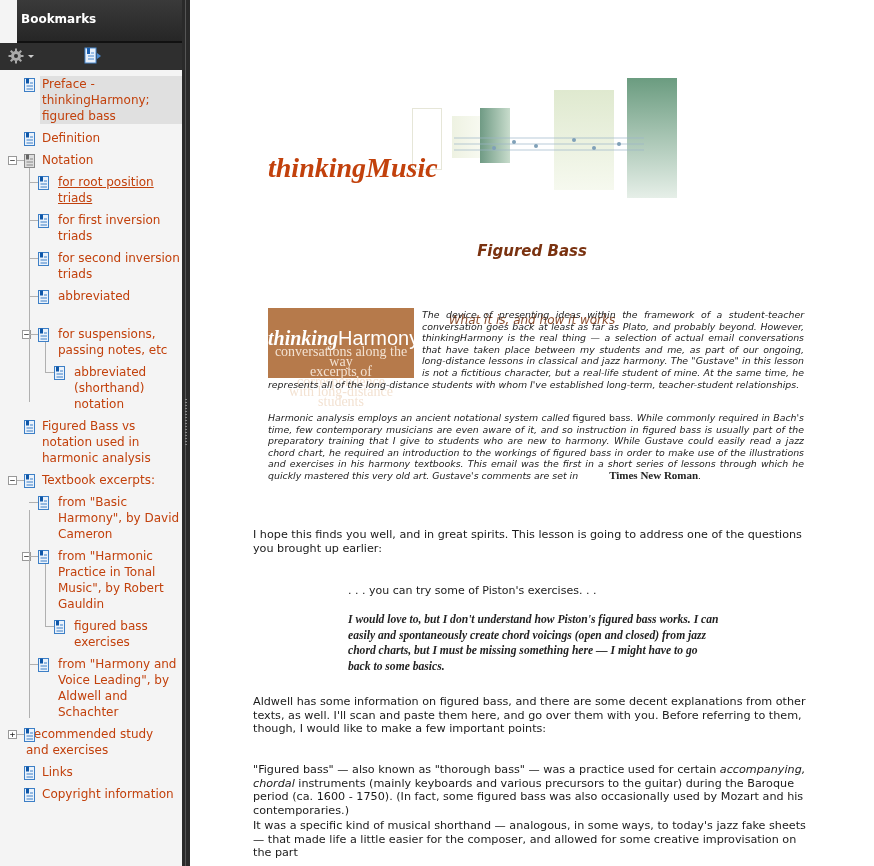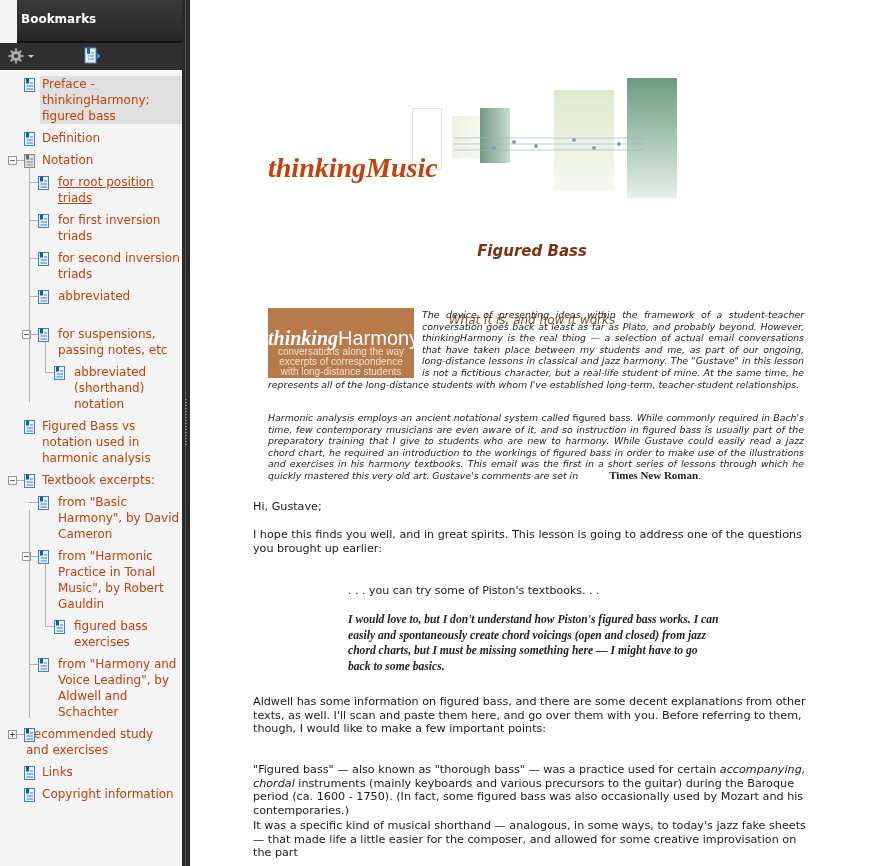--- a/index.html
+++ b/index.html
@@ -35,21 +35,21 @@
   .logo-script { position:absolute; left:14px; top:84px; font-family:"Liberation Serif", serif; font-style:italic; font-weight:bold; font-size:28px; color:#c2410c; }
   .panels { position:absolute; left:130px; top:0; width:290px; height:130px; }
   .panel { position:absolute; }
 
   .title { position:absolute; left:0; width:684px; text-align:center; top:242px; font-family:"DejaVu Sans", sans-serif; font-weight:bold; font-style:italic; font-size:15px; color:#7a3210; }
   .subtitle { position:absolute; left:0; width:684px; text-align:center; top:265px; font-family:"DejaVu Sans", sans-serif; font-style:italic; font-size:12px; color:#8a4a2a;margin-top:48px; }
 
   .badge { position:absolute; left:78px; top:308px; width:146px; height:70px; background:#b67a4b; color:#fff; text-align:center; }
   .badge .b1 { margin-top:22px; font-size:20px; font-family:"Liberation Sans", sans-serif; line-height:17px; }
   .badge .b1 i { font-family:"Liberation Serif", serif; font-weight:bold; }
-  .badge .b2 { font-size:10px; line-height:10px; color:#f3e2d2; font-family:Liberation Sans, sans-serif; }
+  .badge .b2 { font-size:14px; line-height:10px; color:#f3e2d2; font-family:Liberation Serif, serif; }
 
   .intro { position:absolute; left:78px; width:536px; font-family:"DejaVu Sans", sans-serif; font-style:italic; font-size:9.4px; line-height:11.6px; color:#222; text-align:justify; }
   .intro1 { top:309px; }
   .intro1 .float { float:left; width:154px; height:69px; }
   .intro2 { top:412px; }
   .intro2 .fb { font-style:normal; }
   .intro2 .tnr { font-family:"Liberation Serif", serif; font-style:normal; font-weight:bold; font-size:11px;margin-left:28px; }
 
   .body { position:absolute; left:63px; width:560px; font-family:"DejaVu Sans", sans-serif; font-size:11.2px; line-height:13.6px; color:#1a1a1a; }
   .greet { top:500px; }
@@ -363,22 +363,21 @@
   </div>
 
   <div class="intro intro1">
     <div class="float"></div><span>The device of presenting ideas within the framework of a student-teacher conversation goes back at least as far as Plato, and probably beyond. However, thinkingHarmony is the real thing —  a selection of actual email conversations that have taken place between my students and me, as part of our ongoing, long-distance lessons in classical and jazz harmony.  The "Gustave" in this lesson is not a fictitious character, but a real-life student of mine. At the same time, he represents all of the long-distance students with whom I've established long-term, teacher-student relationships.</span>
   </div>
 
   <div class="intro intro2">
     <span>Harmonic analysis employs an ancient notational system called </span><span class="fb">figured bass</span><span>. While commonly required in Bach's time, few contemporary musicians are even aware of it, and so instruction in figured bass is usually part of the preparatory training that I give to students who are new to harmony. While Gustave could easily read a jazz chord chart, he required an introduction to the workings of figured bass in order to make use of the illustrations and exercises in his harmony textbooks. This email was the first in a short series of lessons through which he quickly mastered this very old art. Gustave's comments are set in </span><span class="tnr">Times New Roman</span><span>.</span>
   </div>
 
-  <div class="body greet">Hi, Gustave;</div>
   <div class="body p1">I hope this finds you well, and in great spirits. This lesson is going to address one of the questions you brought up earlier:</div>
-  <div class="quote1">. . . you can try some of Piston's textbooks. . .</div>
+  <div class="quote1">. . . you can try some of Piston's exercises. . .</div>
   <div class="quote2">I would love to, but I don't understand how Piston's figured bass works.  I can easily and spontaneously create chord voicings (open and closed) from jazz chord charts, but I must be missing something here — I might have to go back to some basics.</div>
   <div class="body p2">Aldwell has some information on figured bass, and there are some decent explanations from other texts, as well. I'll scan and paste them here, and go over them with you. Before referring to them, though, I would like to make a few important points:</div>
   <div class="body p3">
     <span>"Figured bass" — also known as "thorough bass" — was a practice used for certain </span><i>accompanying, chordal</i><span> instruments (mainly keyboards and various precursors to the guitar) during the Baroque period (ca. 1600 - 1750). (In fact, some figured bass was also occasionally used by Mozart and his contemporaries.)</span>
   </div>
   <div class="body p4">It was a specific kind of musical shorthand — analogous, in some ways, to today's jazz fake sheets — that made life a little easier for the composer, and allowed for some creative improvisation on the part</div>
 </div>
 
 </body></html>

